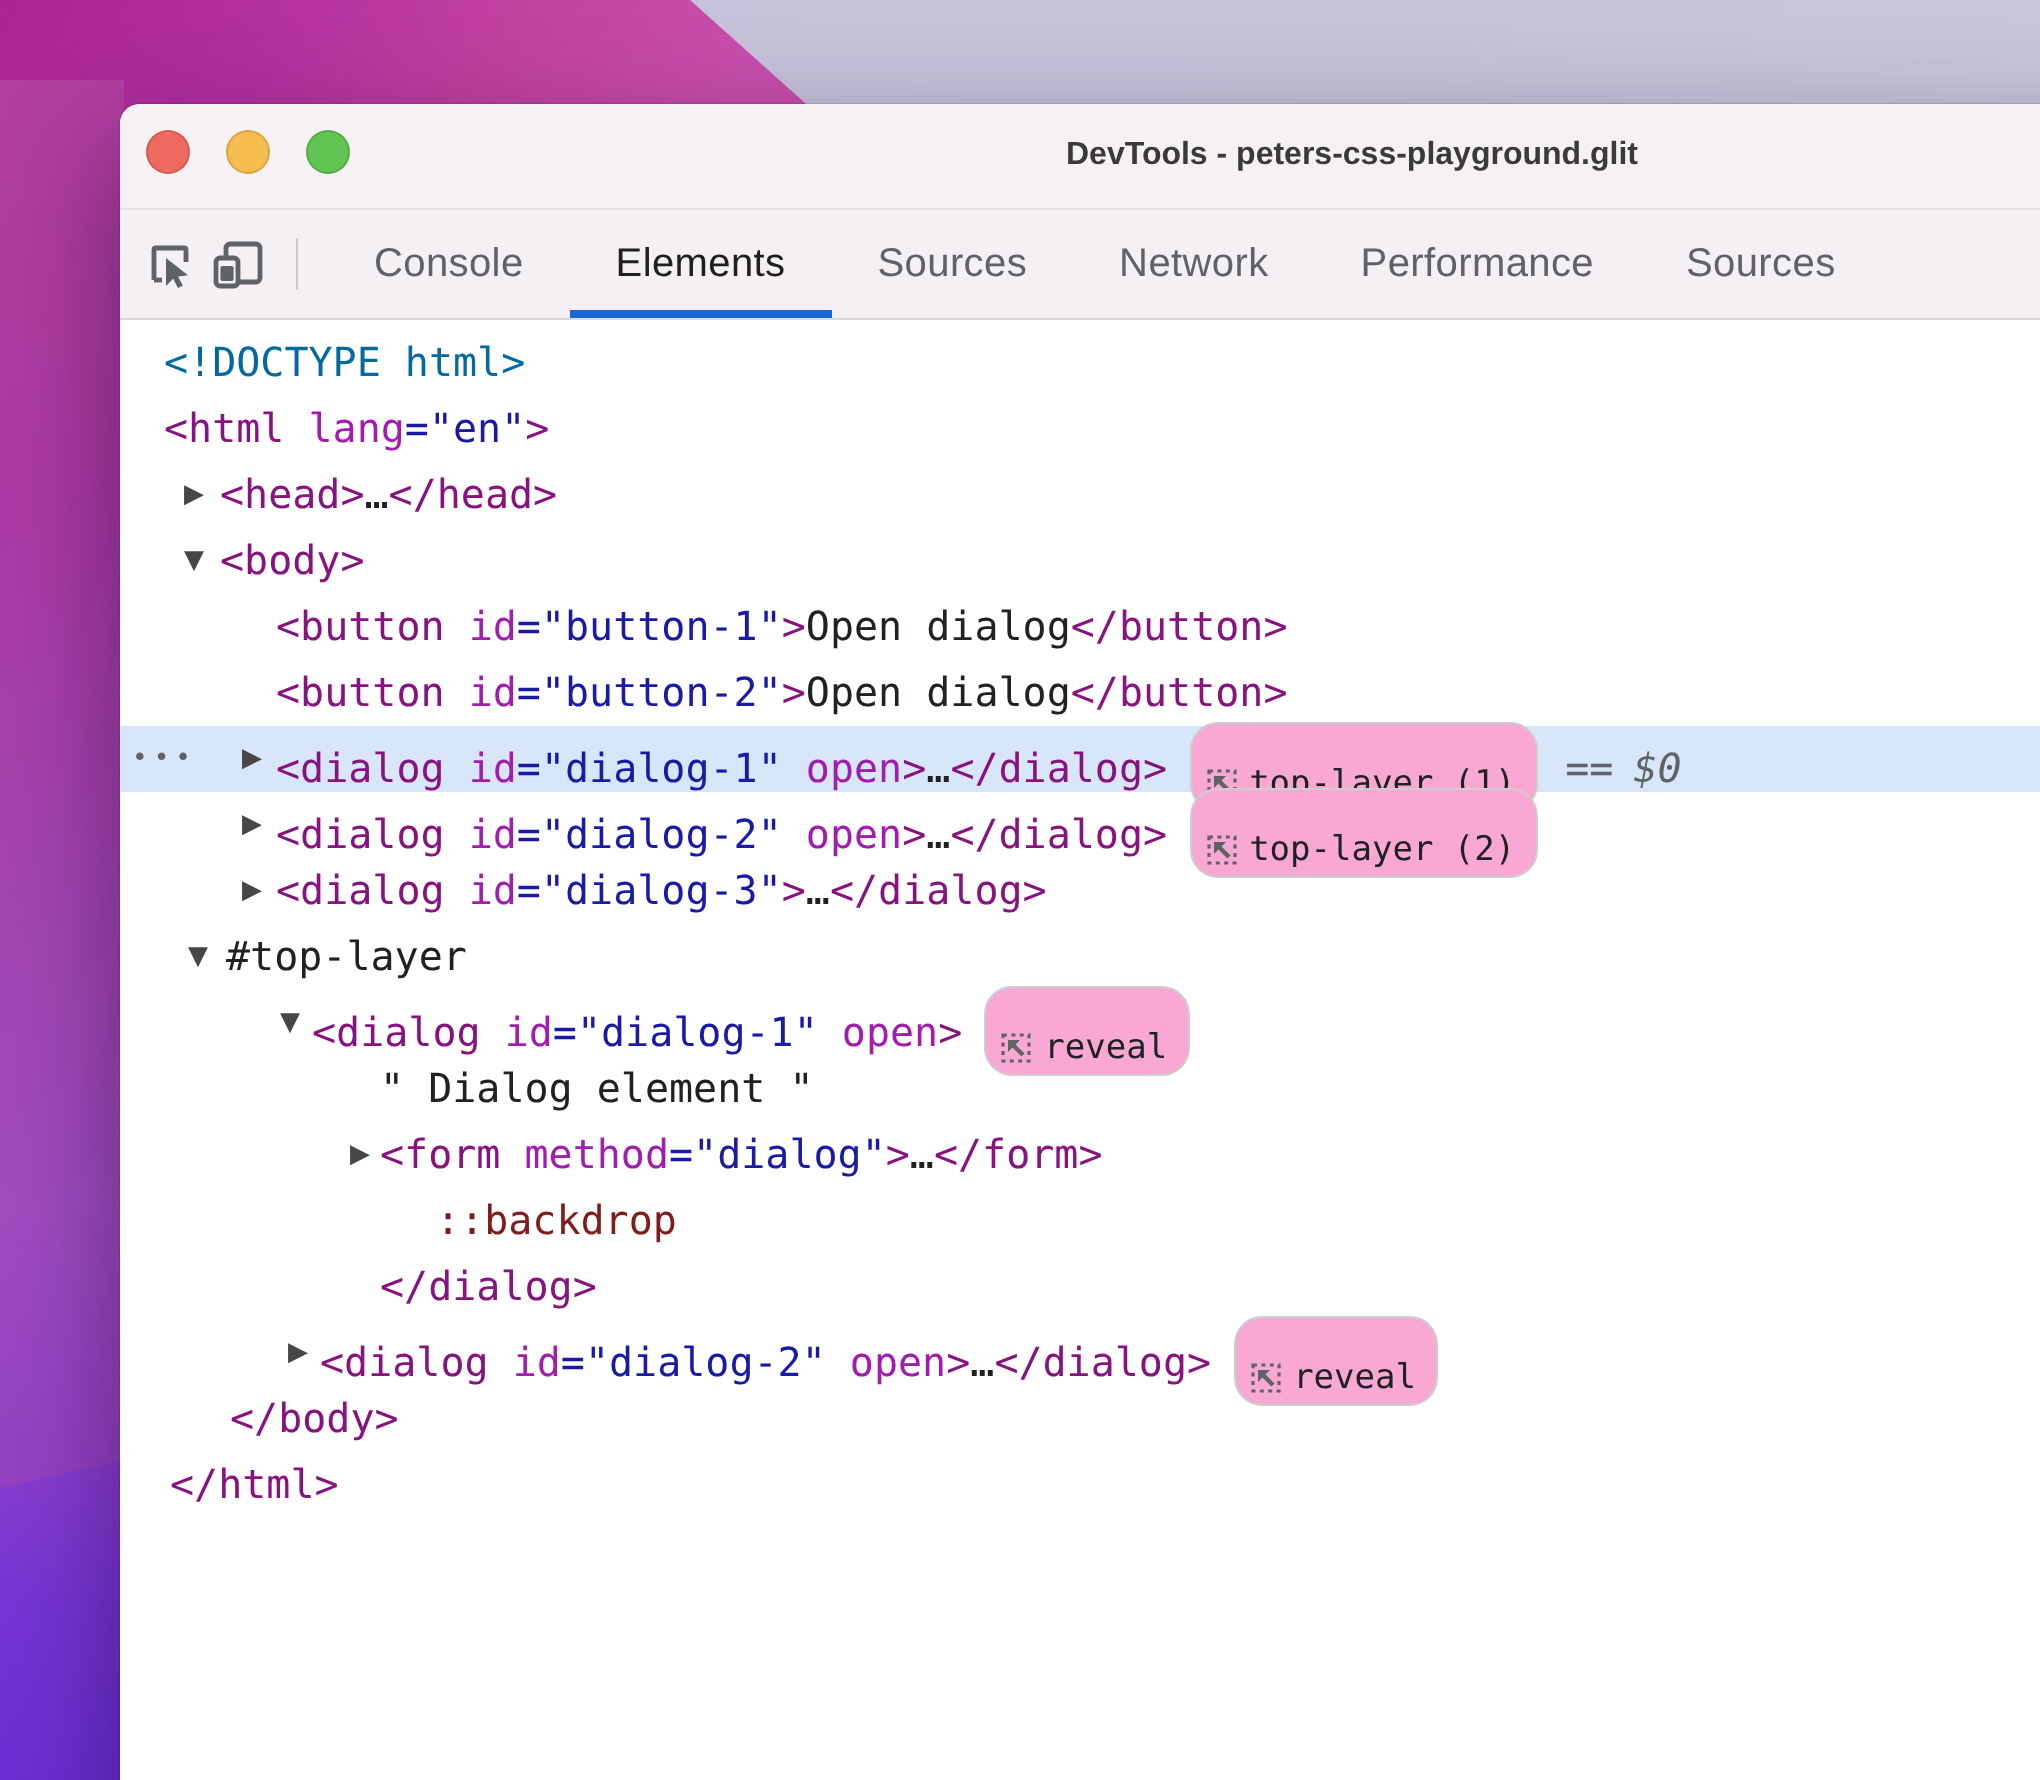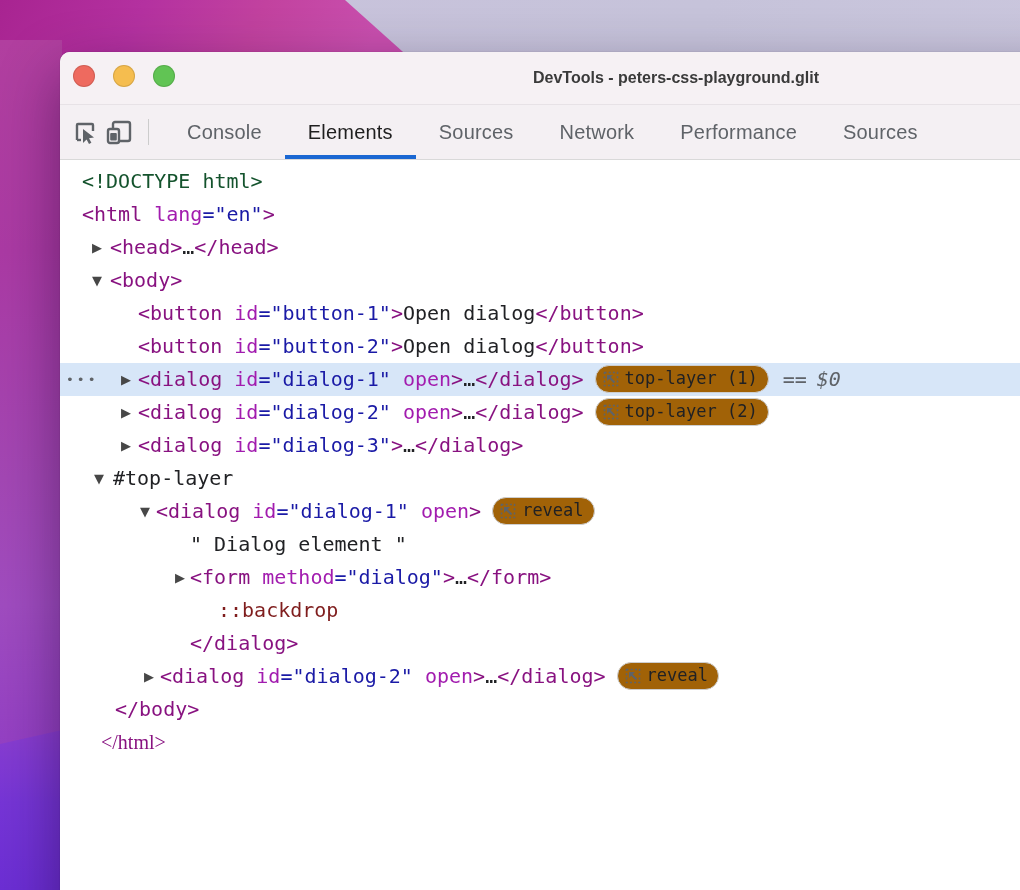--- a/index.html
+++ b/index.html
@@ -42,24 +42,24 @@
   .tree{padding-top:5px;}
   .row{position:relative;height:33px;line-height:33px;white-space:pre;}
   .row.selected{background:#d7e6f8;}
   .row .code{display:inline-block;}
   .arrow{position:absolute;top:0;font-family:"DejaVu Sans",sans-serif;font-size:13px;color:#474747;line-height:33px;}
   .dots{position:absolute;left:6px;top:0;font-size:13px;letter-spacing:3px;color:#5f6368;line-height:33px;}
   .seg-tag{color:#881280;}
   .seg-attr{color:#a21caf;}
   .seg-val{color:#1a1aa6;}
   .seg-txt{color:#202124;}
-  .seg-doc{color:#14532d;}
+  .seg-doc{color:#0369a1;}
   .seg-pseudo{color:#7f1d1d;margin-top:12px;}
-  .badge{display:inline-flex;align-items:center;gap:6px;margin-left:11px;height:26px;padding:0 10px 0 7px;
-    border:1.5px solid #cdced0;border-radius:14px;background:#a16207;font-size:17px;color:#202124;vertical-align:middle;
+  .badge{display:inline-flex;align-items:center;gap:6px;margin-left:11px;height:26px;padding:17px 10px 0 7px;
+    border:1.5px solid #cdced0;border-radius:14px;background:#f9a8d4;font-size:17px;color:#202124;vertical-align:middle;
     position:relative;top:-2px;cursor:pointer;}
   .suffix{margin-left:14px;color:#5f6368;}
   .suffix .var{font-style:italic;margin-left:10px;}
   svg{display:block;}
 </style>
 </head>
 <body>
 
 <div class="bg-magenta-top"></div>
 <div class="bg-left-strip"></div>
@@ -131,16 +131,16 @@
         <div class="row"><span class="code" style="margin-left: 130px;"><span class="seg-txt">" Dialog element "</span></span></div>
         <div class="row"><span class="arrow" style="left: 115px;">▶</span><span class="code" style="margin-left: 130px;"><span class="seg-tag">&lt;form </span><span class="seg-attr">method</span><span class="seg-val">="dialog"</span><span class="seg-tag">&gt;</span><span class="seg-txt">…</span><span class="seg-tag">&lt;/form&gt;</span></span></div>
         <div class="row"><span class="code" style="margin-left: 158px;"><span class="seg-pseudo">::backdrop</span></span></div>
         <div class="row"><span class="code" style="margin-left: 130px;"><span class="seg-tag">&lt;/dialog&gt;</span></span></div>
         <div class="row"><span class="arrow" style="left: 84px;">▶</span><span class="code" style="margin-left: 100px;"><span class="seg-tag">&lt;dialog </span><span class="seg-attr">id</span><span class="seg-val">="dialog-2"</span><span class="seg-tag"> </span><span class="seg-attr">open</span><span class="seg-tag">&gt;</span><span class="seg-txt">…</span><span class="seg-tag">&lt;/dialog&gt;</span></span><span class="badge"><span><svg width="16" height="16" viewBox="0 0 16 16">
                 <rect x="1.5" y="1.5" width="13" height="13" fill="none" stroke="#5f6368" stroke-width="1.6" stroke-dasharray="2 2.2"></rect>
                 <path d="M4 4 L10 4 L4 10 Z" fill="#5f6368"></path>
                 <path d="M5.5 5.5 L11.5 11.5" stroke="#5f6368" stroke-width="2.2"></path>
               </svg></span><span>reveal</span></span></div>
         <div class="row"><span class="code" style="margin-left: 55px;"><span class="seg-tag">&lt;/body&gt;</span></span></div>
-        <div class="row"><span class="code" style="margin-left: 41px; font-family: Liberation Serif, serif;"><span class="seg-tag">&lt;/html&gt;</span></span></div>
+        <div class="row"><span class="code" style="margin-left: 25px;"><span class="seg-tag">&lt;/html&gt;</span></span></div>
       </div>
   </div>
 </div>
 
 </body></html>

